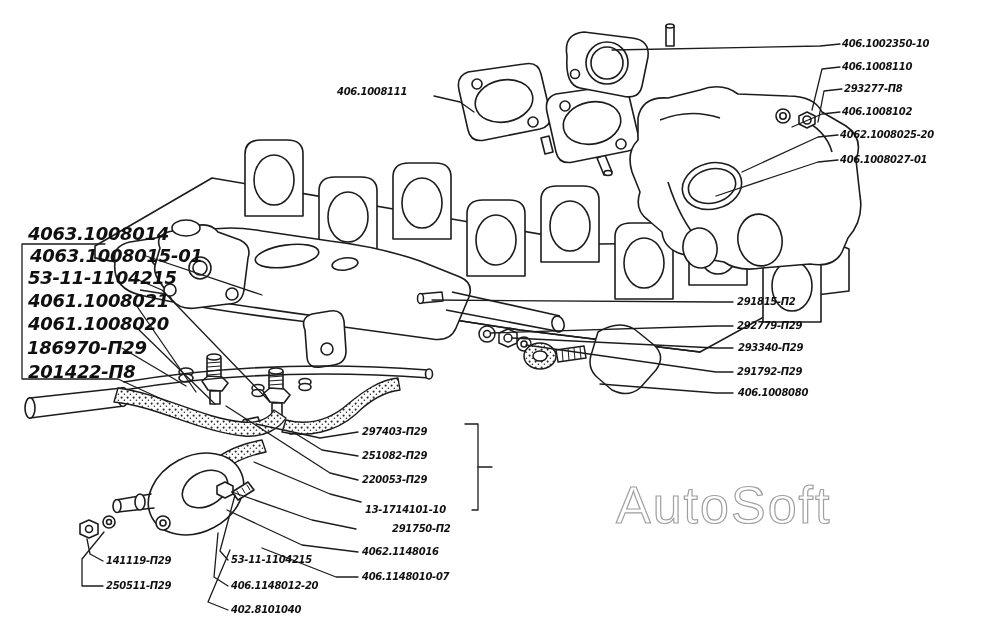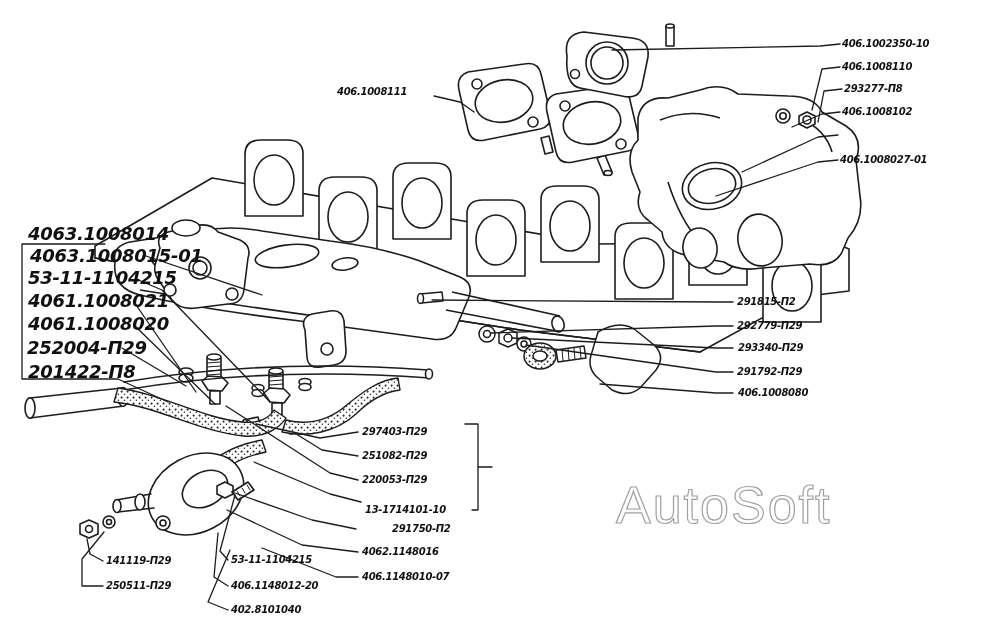--- a/index.html
+++ b/index.html
@@ -212,28 +212,29 @@
 
   <text x="616" y="523" font-family="Liberation Sans, sans-serif" font-size="52" letter-spacing="2" fill="none" stroke="#a0a0a0" stroke-width="1.2">AutoSoft</text>
 </svg>
 
 <div class="lbl" style="left:337px; top:92px;">406.1008111</div>
 
 <div class="lbl" style="left:842px; top:44px;">406.1002350-10</div>
 <div class="lbl" style="left:842px; top:67px;">406.1008110</div>
 <div class="lbl" style="left:844px; top:89px;">293277-П8</div>
 <div class="lbl" style="left:842px; top:112px;">406.1008102</div>
+<div class="lbl" style="left:840px; top:135px;">4062.1008025-20</div>
 <div class="lbl" style="left:840px; top:160px;">406.1008027-01</div>
 
 <div class="lbl sm" style="left:28px; top:234px;">4063.1008014</div>
 <div class="lbl sm" style="left:30px; top:256px;">4063.1008015-01</div>
 <div class="lbl sm" style="left:28px; top:278px;">53-11-1104215</div>
 <div class="lbl sm" style="left:28px; top:301px;">4061.1008021</div>
 <div class="lbl sm" style="left:28px; top:324px;">4061.1008020</div>
-<div class="lbl sm" style="left:27px; top:348px;">252004-П29</div>
+<div class="lbl sm" style="left:27px; top:348px;">186970-П29</div>
 <div class="lbl sm" style="left:28px; top:372px;">201422-П8</div>
 
 <div class="lbl" style="left:737px; top:302px;">291815-П2</div>
 <div class="lbl" style="left:737px; top:326px;">292779-П29</div>
 <div class="lbl" style="left:738px; top:348px;">293340-П29</div>
 <div class="lbl" style="left:737px; top:372px;">291792-П29</div>
 <div class="lbl" style="left:738px; top:393px;">406.1008080</div>
 
 <div class="lbl" style="left:362px; top:432px;">297403-П29</div>
 <div class="lbl" style="left:362px; top:456px;">251082-П29</div>

